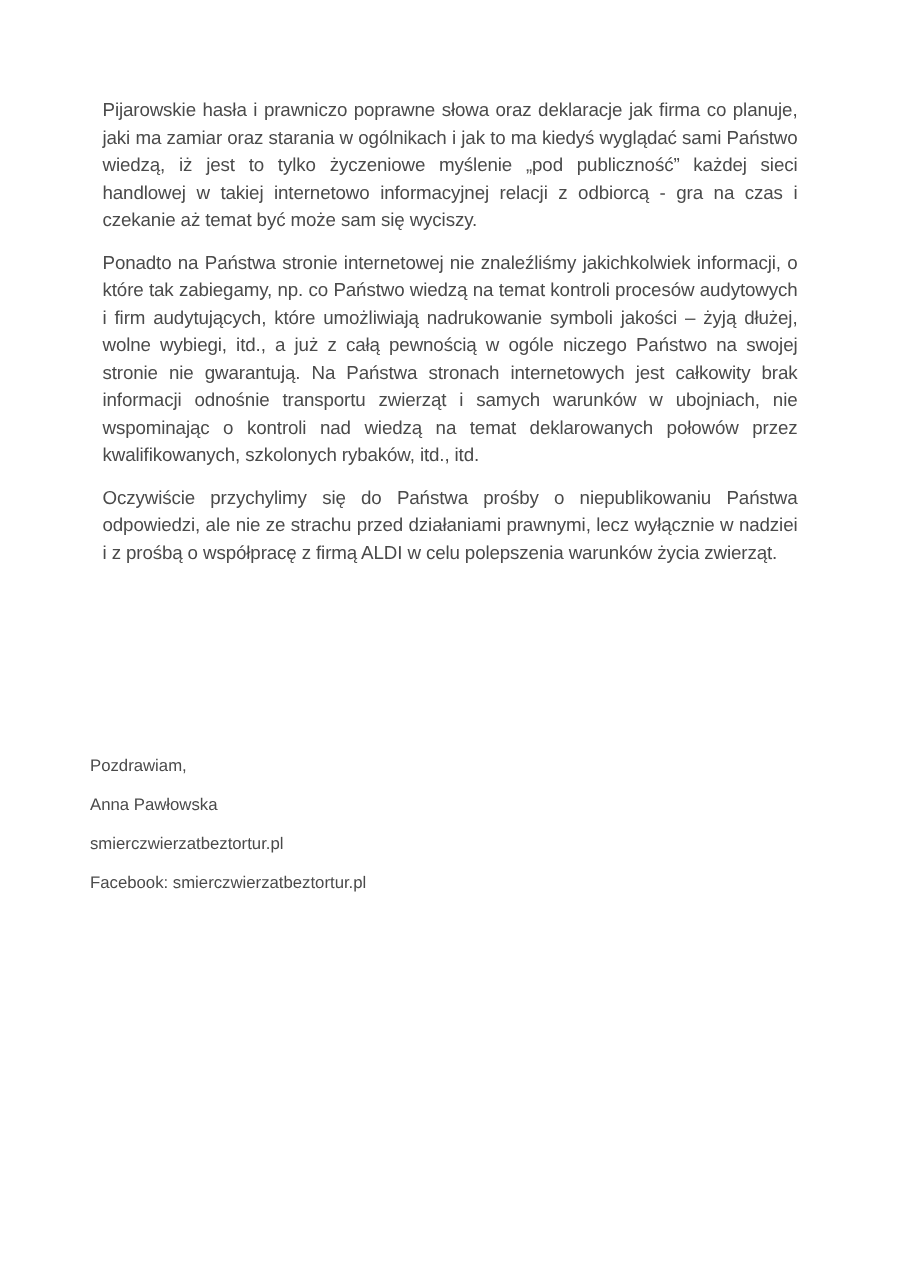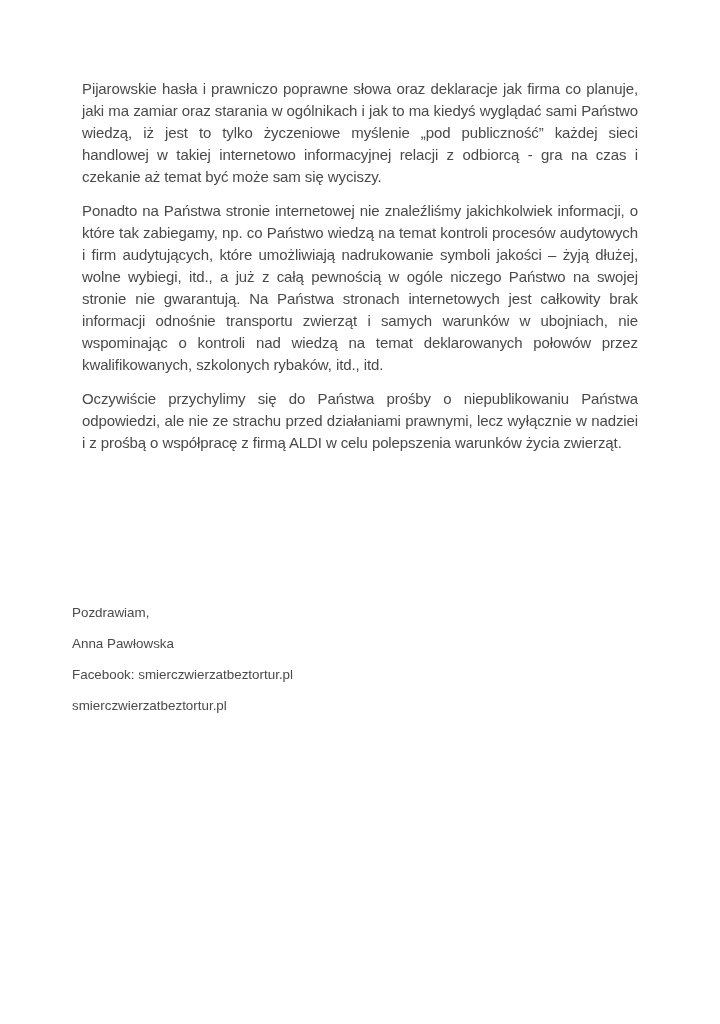--- a/index.html
+++ b/index.html
@@ -41,15 +41,15 @@
 
 <div class="page">
   <p class="para">Pijarowskie hasła i prawniczo poprawne słowa oraz deklaracje jak firma co planuje, jaki ma zamiar oraz starania w ogólnikach i jak to ma kiedyś wyglądać sami Państwo wiedzą, iż jest to tylko życzeniowe myślenie „pod publiczność” każdej sieci handlowej w takiej internetowo informacyjnej relacji z odbiorcą - gra na czas i czekanie aż temat być może sam się wyciszy.</p>
   <p class="para">Ponadto na Państwa stronie internetowej nie znaleźliśmy jakichkolwiek informacji, o które tak zabiegamy, np. co Państwo wiedzą na temat kontroli procesów audytowych i firm audytujących, które umożliwiają nadrukowanie symboli jakości – żyją dłużej, wolne wybiegi, itd., a już z całą pewnością w ogóle niczego Państwo na swojej stronie nie gwarantują. Na Państwa stronach internetowych jest całkowity brak informacji odnośnie transportu zwierząt i samych warunków w ubojniach, nie wspominając o kontroli nad wiedzą na temat deklarowanych połowów przez kwalifikowanych, szkolonych rybaków, itd., itd.</p>
   <p class="para">Oczywiście przychylimy się do Państwa prośby o niepublikowaniu Państwa odpowiedzi, ale nie ze strachu przed działaniami prawnymi, lecz wyłącznie w nadziei i z prośbą o współpracę z firmą ALDI w celu polepszenia warunków życia zwierząt.</p>
 </div>
 
 <div class="signature">
   <p class="sig-line">Pozdrawiam,</p>
   <p class="sig-line">Anna Pawłowska</p>
+  <p class="sig-line">smierczwierzatbeztortur.pl</p>
   <p class="sig-line">Facebook: smierczwierzatbeztortur.pl</p>
-  <p class="sig-line">smierczwierzatbeztortur.pl</p>
 </div>
 
 </body></html>

